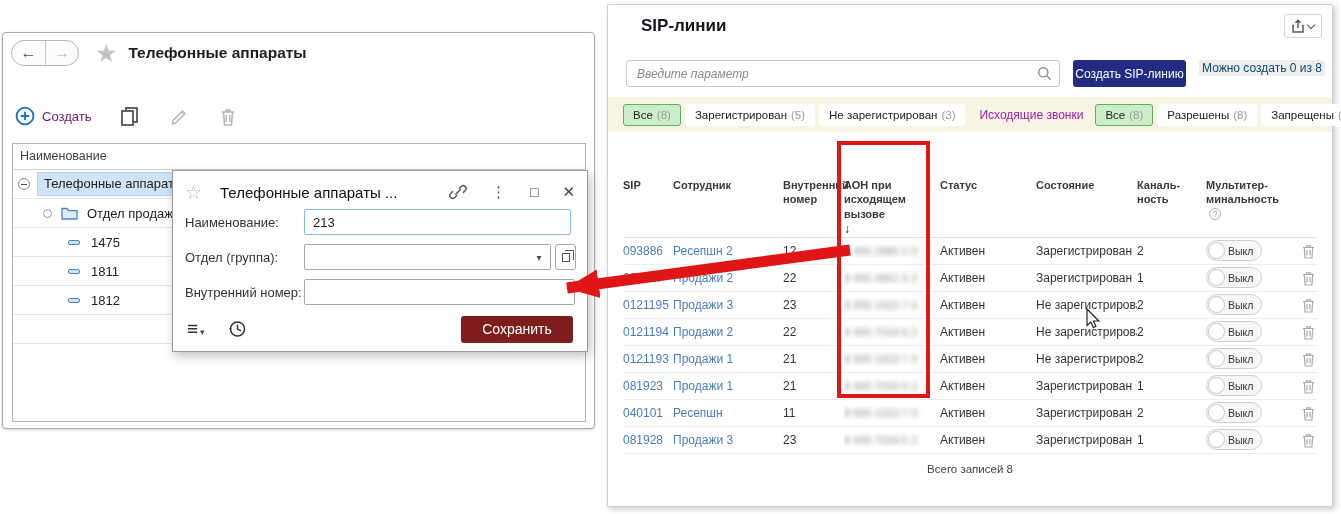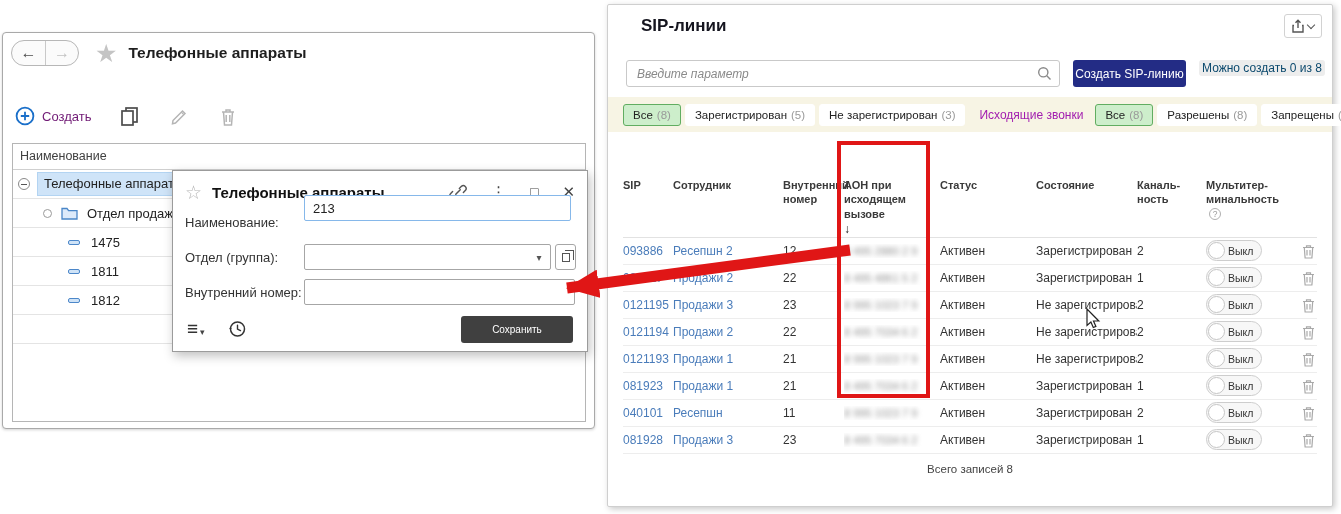--- a/index.html
+++ b/index.html
@@ -30,39 +30,39 @@
   .folder { margin-left:9px; flex:0 0 auto; }
   .g-label { margin-left:9px; }
   .dash { width:12px; height:5px; background:#cfe3f7; border:1px solid #4c87c9; border-radius:2px; margin-left:55px; flex:0 0 auto; }
   .i-label { margin-left:11px; }
 
   
   .dialog { position:absolute; left:172px; top:170px; width:416px; height:182px;
     background:#fff; border:1px solid #9b9b9b; box-shadow:2px 4px 10px rgba(0,0,0,.25); z-index:30; }
   .dlg-head { position:absolute; left:12px; top:8px; right:12px; height:26px; display:flex; align-items:center; }
   .dlg-star { font-size:19px; color:#b5b5b5; }
-  .dlg-title { margin-left:10px; font-size:15px; font-weight:700; color:#111; flex:1 1 auto;
+  .dlg-title { margin-left:18px; font-size:15px; font-weight:400; color:#111; flex:1 1 auto;
     white-space:nowrap; overflow:hidden; }
   .dlg-ico { margin-left:24px; color:#444; display:flex; align-items:center; cursor:pointer; }
   .dots { font-size:15px; } .maxi { font-size:14px; } .clos { font-size:15px; }
   .fld-label { position:absolute; left:12px; font-size:13px; color:#333; }
   .fld-input { position:absolute; left:131px; height:26px; border:1px solid #a6a6a6; border-radius:2px;
     font-size:13px; color:#222; padding:0 8px; font-family:"Liberation Sans",sans-serif; background:#fff; }
   .fld-input.focused { border:1.5px solid #86b8ea; }
   .combo { position:absolute; left:131px; width:247px; height:26px; border:1px solid #a6a6a6; border-radius:2px; display:flex; }
   .combo-caret { margin-left:auto; width:22px; display:flex; align-items:center; justify-content:center; color:#555; font-size:10px; }
   .choose-btn { position:absolute; left:382px; width:21px; height:26px; border:1px solid #a6a6a6; border-radius:3px;
     display:flex; align-items:center; justify-content:center; cursor:pointer; }
   .ovl-sq { width:8px; height:9px; border:1.2px solid #555; position:relative; background:#fff; }
   .ovl-sq::before { content:""; position:absolute; left:2.5px; top:-3.5px; width:8px; height:9px; border:1.2px solid #555; border-left:none; border-bottom:none; }
   .dlg-foot { position:absolute; left:14px; right:14px; top:144px; height:28px; display:flex; align-items:center; }
   .menu-ic { font-size:19px; color:#333; display:flex; align-items:center; cursor:pointer; }
   .menu-ic .sm-caret { font-size:9px; color:#444; margin-left:2px; margin-top:6px; }
-  .save-btn { margin-left:auto; width:112px; height:27px; background:#404040; color:#fff; border:none;
-    border-radius:3px; font-size:10px; cursor:pointer; font-family:"Liberation Sans",sans-serif; }
+  .save-btn { margin-left:auto; width:112px; height:27px; background:#7f1d1d; color:#fff; border:none;
+    border-radius:3px; font-size:14px; cursor:pointer; font-family:"Liberation Sans",sans-serif; }
 
   
   .sip-panel { position:absolute; left:607px; top:4px; width:726px; height:503px; background:#fff;
     border:1px solid #cfcfcf; border-radius:2px; box-shadow:2px 2px 6px rgba(0,0,0,.22); }
   .sp-title { position:absolute; left:33px; top:11px; font-size:17px; font-weight:700; color:#15151f; }
   .export-btn { position:absolute; right:10px; top:9px; width:38px; height:24px; border:1px solid #d2d2d2;
     border-radius:3px; display:flex; align-items:center; justify-content:center; gap:4px; cursor:pointer; background:#fff; }
   .chev { width:6px; height:6px; border-right:1.4px solid #555; border-bottom:1.4px solid #555; transform:rotate(45deg); margin-top:-3px; }
   .search-row { position:absolute; left:18px; top:55px; right:7px; height:16px; display:flex; gap:13px; }
   .search-wrap { position:relative; width:434px; }
@@ -186,21 +186,21 @@
         <path d="M8.5 14 l-2.3 2.3 a3.2 3.2 0 0 1-4.5-4.5 L4 9.5" fill="none" stroke="#555" stroke-width="1.6" stroke-linecap="round"></path>
         <path d="M7.5 12.5 L12.5 7.5" stroke="#555" stroke-width="1.6" stroke-linecap="round"></path>
       </svg>
     </span>
     <span class="dlg-ico dots">⋮</span>
     <span class="dlg-ico maxi">□</span>
     <span class="dlg-ico clos">✕</span>
   </div>
 
   <span class="fld-label" style="top:44px;">Наименование:</span>
-  <input class="fld-input focused" style="top: 24px; width: 267px;" value="213">
+  <input class="fld-input focused" style="top: 38px; width: 267px;" value="213">
 
   <span class="fld-label" style="top:79px;">Отдел (группа):</span>
   <div class="combo" style="top:73px;">
     <span class="combo-caret">▾</span>
   </div>
   <span class="choose-btn" style="top:73px;">
     <span class="ovl-sq"></span>
   </span>
 
   <span class="fld-label" style="top:114px;">Внутренний номер:</span>

